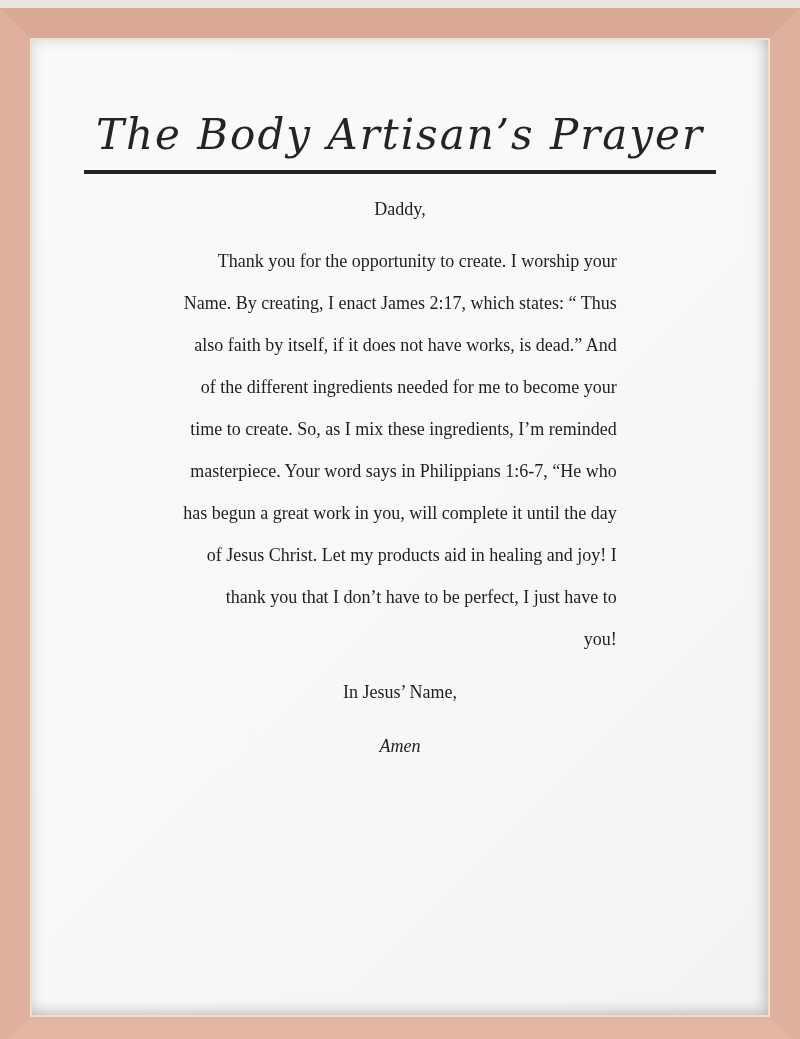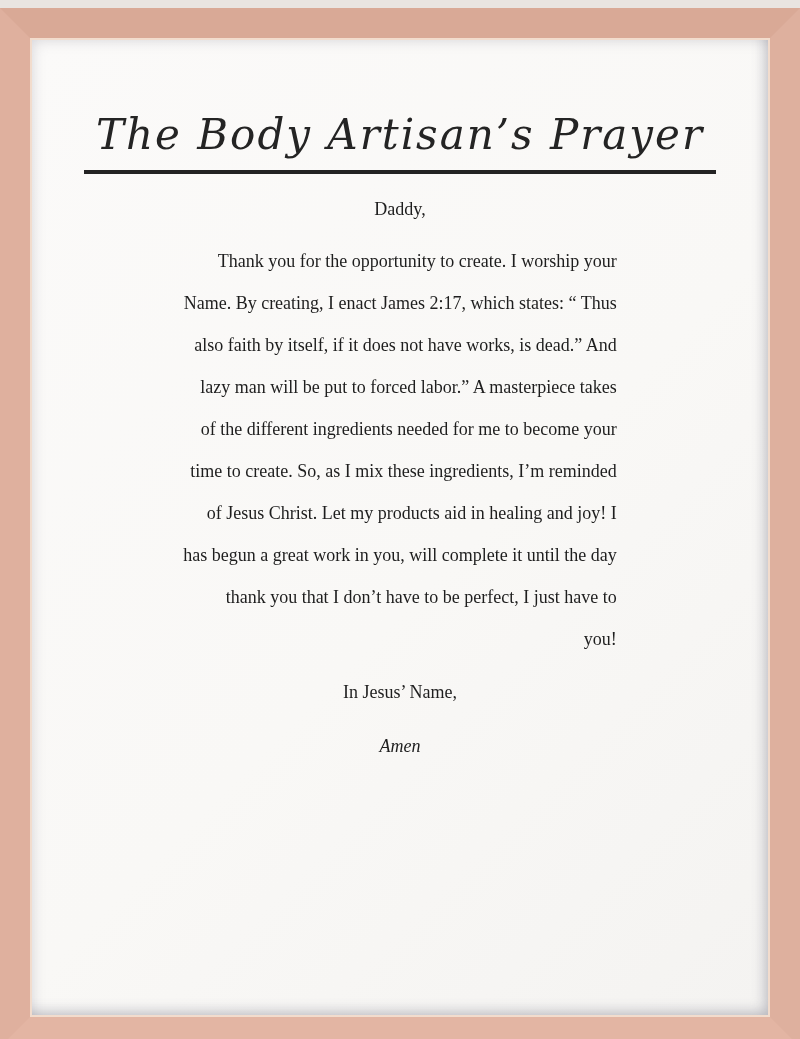--- a/index.html
+++ b/index.html
@@ -77,25 +77,25 @@
 
 <div class="scene">
   <div class="frame">
     <div class="paper">
       <h1 class="title">The Body Artisan’s Prayer</h1>
       <div class="line salutation">Daddy,</div>
       <div class="prayer-body">
           <div class="line">Thank you for the opportunity to create. I worship your</div>
           <div class="line">Name. By creating, I enact James 2:17, which states: “ Thus</div>
           <div class="line">also faith by itself, if it does not have works, is dead.” And</div>
-          <div class="line">lazy man will be put to forced labor.” A masterpiece takes</div>
           <div class="line">of the different ingredients needed for me to become your</div>
           <div class="line">time to create. So, as I mix these ingredients, I’m reminded</div>
+          <div class="line">masterpiece. Your word says in Philippians 1:6-7, “He who</div>
+          <div class="line">has begun a great work in you, will complete it until the day</div>
           <div class="line">of Jesus Christ. Let my products aid in healing and joy! I</div>
-          <div class="line">has begun a great work in you, will complete it until the day</div>
           <div class="line">thank you that I don’t have to be perfect, I just have to</div>
           <div class="line">you!</div>
         </div>
       <div class="line closing">In Jesus’ Name,</div>
       <div class="line amen">Amen</div>
     </div>
   </div>
 </div>
 
 </body></html>

